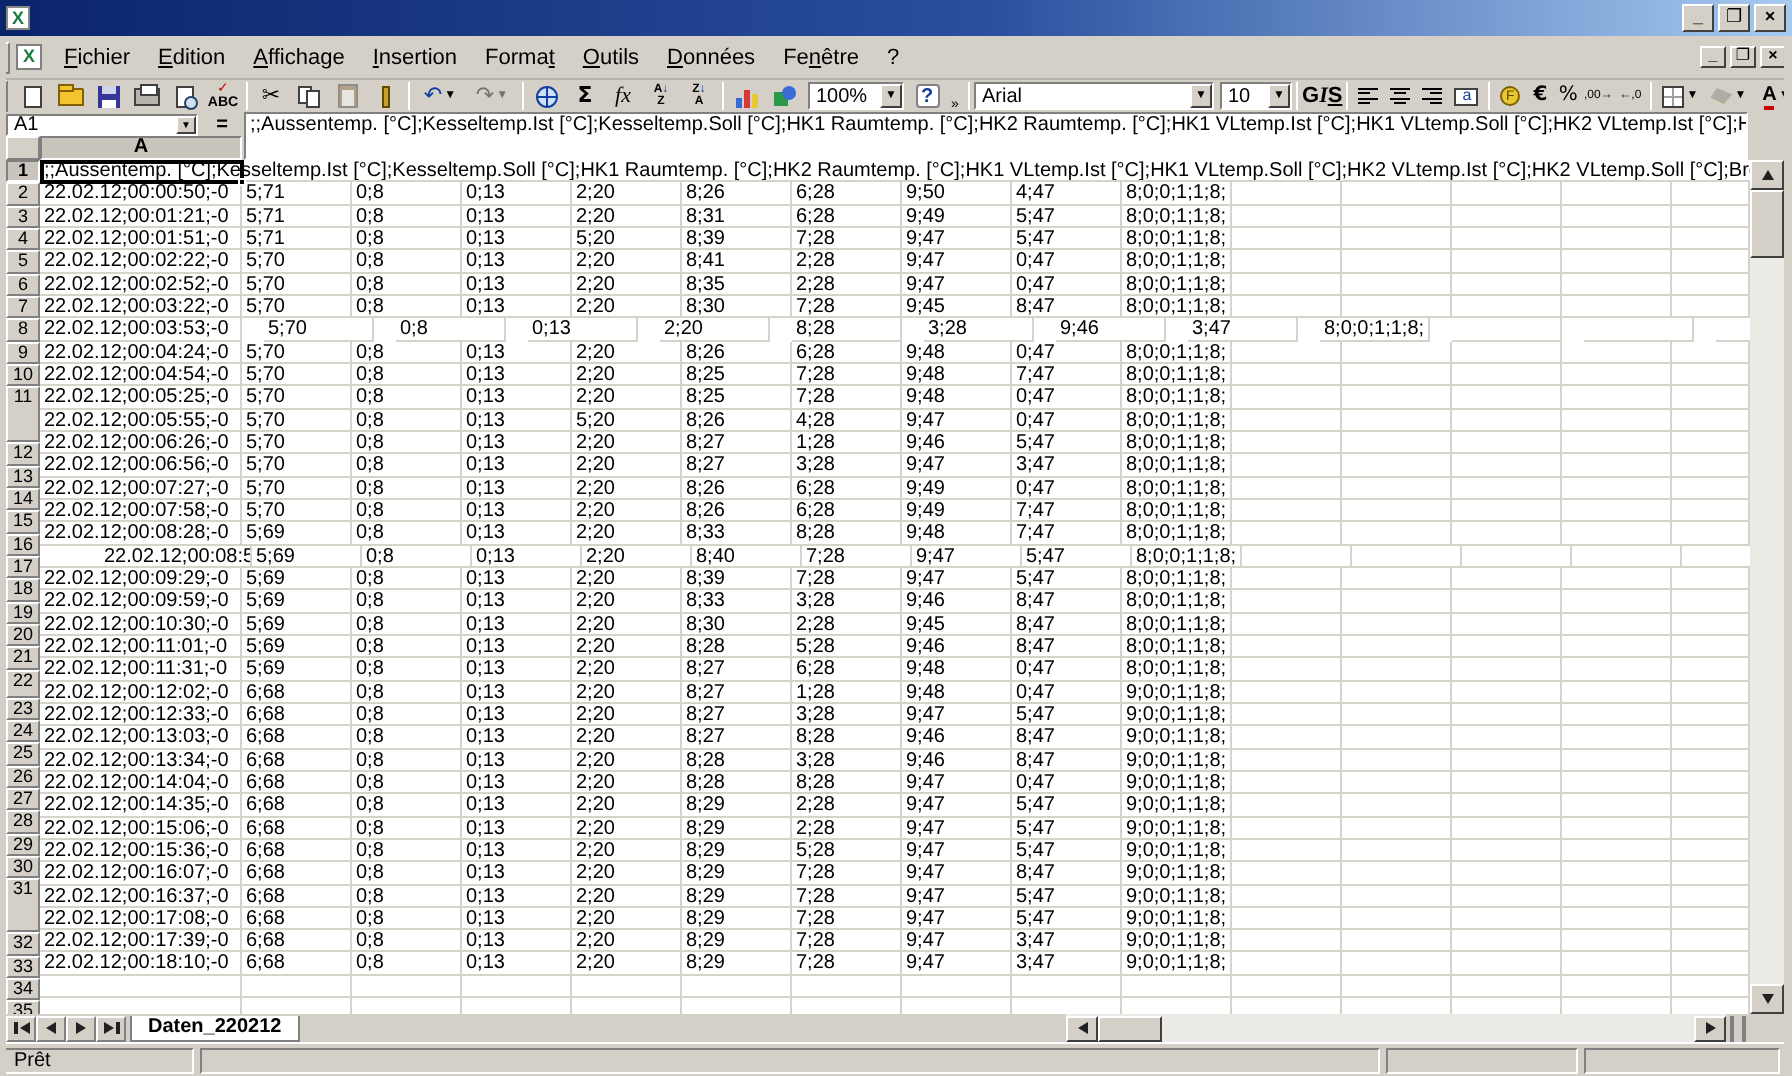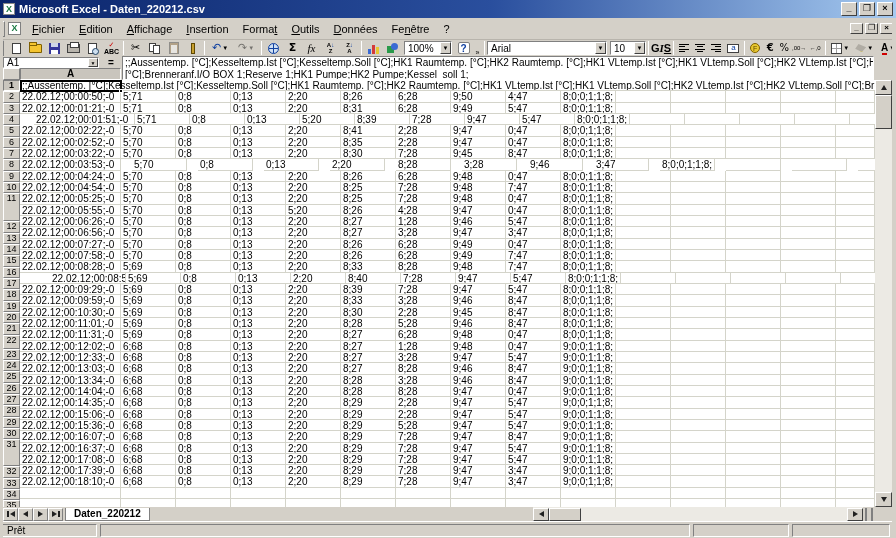--- a/index.html
+++ b/index.html
@@ -148,21 +148,20 @@
 
   
   #bl{left:0;top:18px;width:3px;height:520px;background:#d4d0c8;}
   #br{left:892px;top:18px;width:4px;height:520px;background:#d4d0c8;}
 </style>
 </head>
 <body>
 
 <div id="titlebar" class="abs">
   <div id="app-icon">X</div>
-  <span>Microsoft Excel - Daten_220212.csv</span>
   <div class="winbtns">
     <div class="wbtn">_</div>
     <div class="wbtn">❐</div>
     <div class="wbtn">×</div>
   </div>
 </div>
 
 <div id="menubar" class="abs">
   <div class="grip"></div>
   <div id="doc-icon">X</div>
@@ -341,21 +340,20 @@
 </div>
 
 <div id="fxrow1" class="abs"></div>
 <div id="namebox" class="abs">
   <span>A1</span>
   <span class="cdd">▼</span>
 </div>
 <div id="eqbtn" class="abs">=</div>
 <div id="fxarea" class="abs">
   <div>;;Aussentemp. [°C];Kesseltemp.Ist [°C];Kesseltemp.Soll [°C];HK1 Raumtemp. [°C];HK2 Raumtemp. [°C];HK1 VLtemp.Ist [°C];HK1 VLtemp.Soll [°C];HK2 VLtemp.Ist [°C];HK2 VLtemp.Soll</div>
-  <div>[°C];Brenneranf.I/O BOX 1;Reserve 1;HK1 Pumpe;HK2 Pumpe;Kessel_soll 1;</div>
 </div>
 <div id="cornercell" class="abs"></div>
 <div id="colhdrA" class="abs">A</div>
 
 <div id="grid" class="abs">
   <div id="cells">
       <div class="grow" style="height: 11.34px;">
         <div class="r1t" style="height: 11.34px;">;;Aussentemp. [°C];Kesseltemp.Ist [°C];Kesseltemp.Soll [°C];HK1 Raumtemp. [°C];HK2 Raumtemp. [°C];HK1 VLtemp.Ist [°C];HK1 VLtemp.Soll [°C];HK2 VLtemp.Ist [°C];HK2 VLtemp.Soll [°C];Brenneranf.I/O BOX 1;Reserve 1;HK1 Pumpe;HK2 Pumpe;Kessel_soll 1;</div>
       </div>
       <div class="grow" style="height: 11.34px;">
@@ -386,21 +384,21 @@
         <div class="gc" style="width: 55px; height: 11.34px;">9;49</div>
         <div class="gc" style="width: 55px; height: 11.34px;">5;47</div>
         <div class="gc" style="width: 55px; height: 11.34px;">8;0;0;1;1;8;</div>
         <div class="gc" style="width: 55px; height: 11.34px;"></div>
         <div class="gc" style="width: 55px; height: 11.34px;"></div>
         <div class="gc" style="width: 55px; height: 11.34px;"></div>
         <div class="gc" style="width: 55px; height: 11.34px;"></div>
         <div class="gc" style="width: 39px; height: 11.34px;"></div>
       </div>
       <div class="grow" style="height: 11.34px;">
-        <div class="gc" style="width: 101px; height: 11.34px; margin-left: 14px;">22.02.12;00:01:51;-0</div>
+        <div class="gc" style="width: 101px; height: 11.34px;">22.02.12;00:01:51;-0</div>
         <div class="gc" style="width: 55px; height: 11.34px;">5;71</div>
         <div class="gc" style="width: 55px; height: 11.34px;">0;8</div>
         <div class="gc" style="width: 55px; height: 11.34px;">0;13</div>
         <div class="gc" style="width: 55px; height: 11.34px;">5;20</div>
         <div class="gc" style="width: 55px; height: 11.34px;">8;39</div>
         <div class="gc" style="width: 55px; height: 11.34px;">7;28</div>
         <div class="gc" style="width: 55px; height: 11.34px;">9;47</div>
         <div class="gc" style="width: 55px; height: 11.34px;">5;47</div>
         <div class="gc" style="width: 55px; height: 11.34px;">8;0;0;1;1;8;</div>
         <div class="gc" style="width: 55px; height: 11.34px;"></div>

